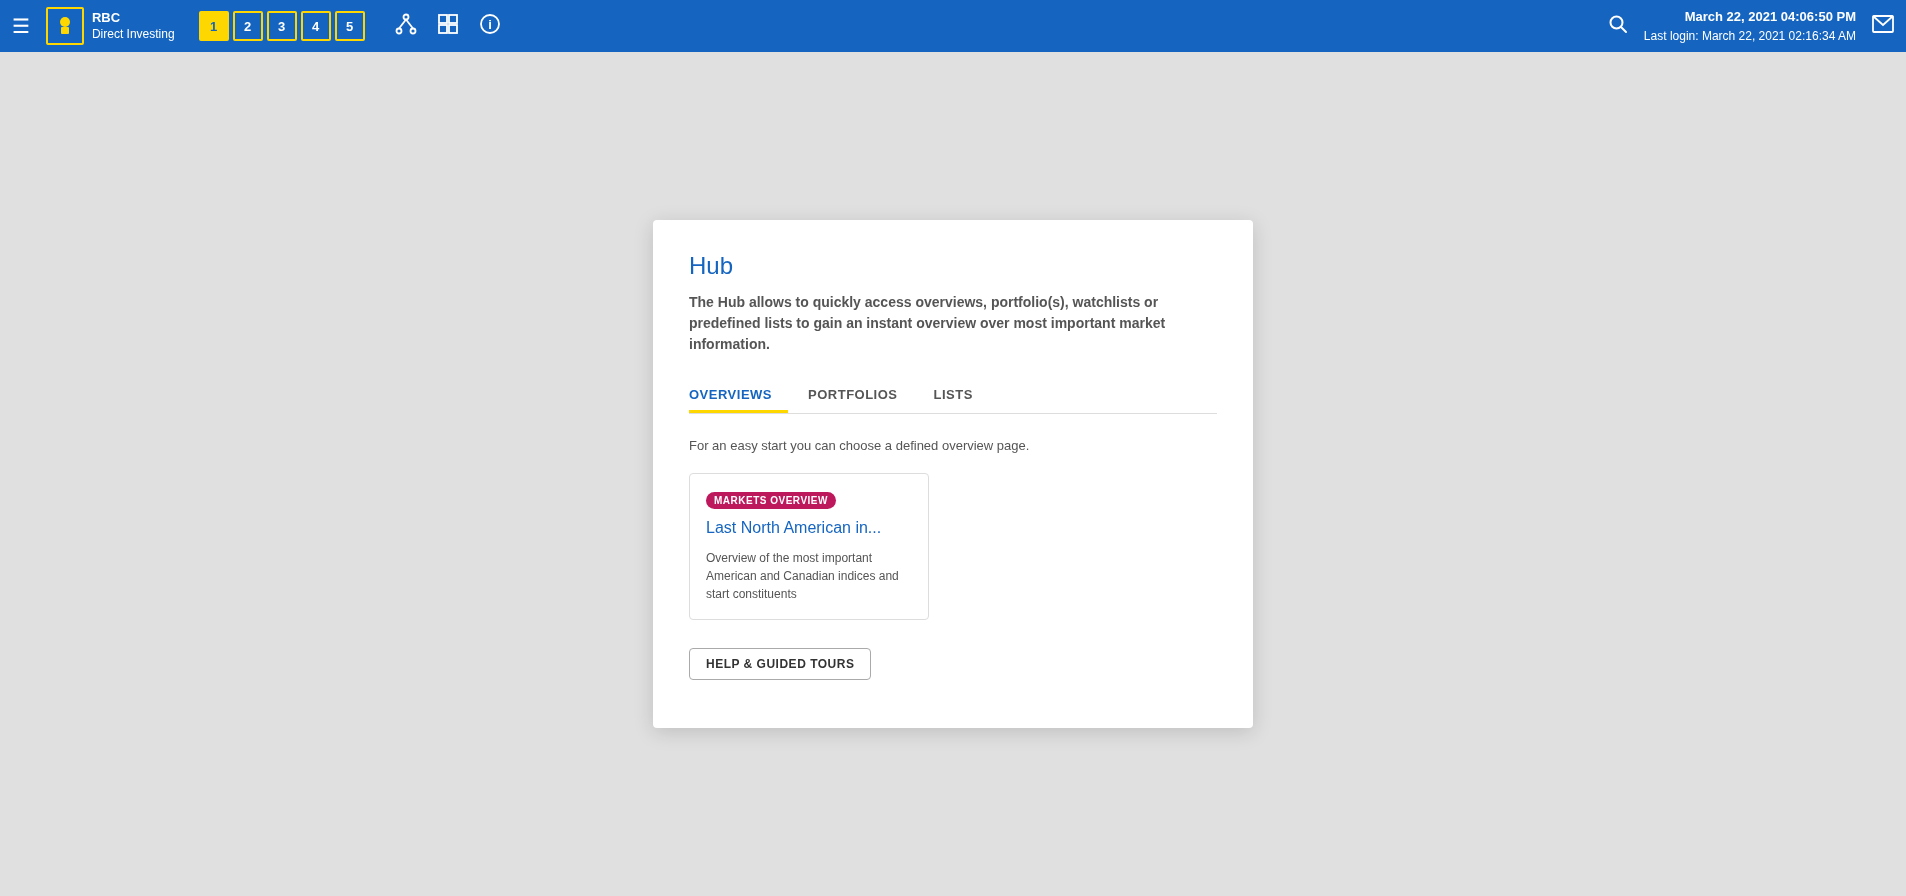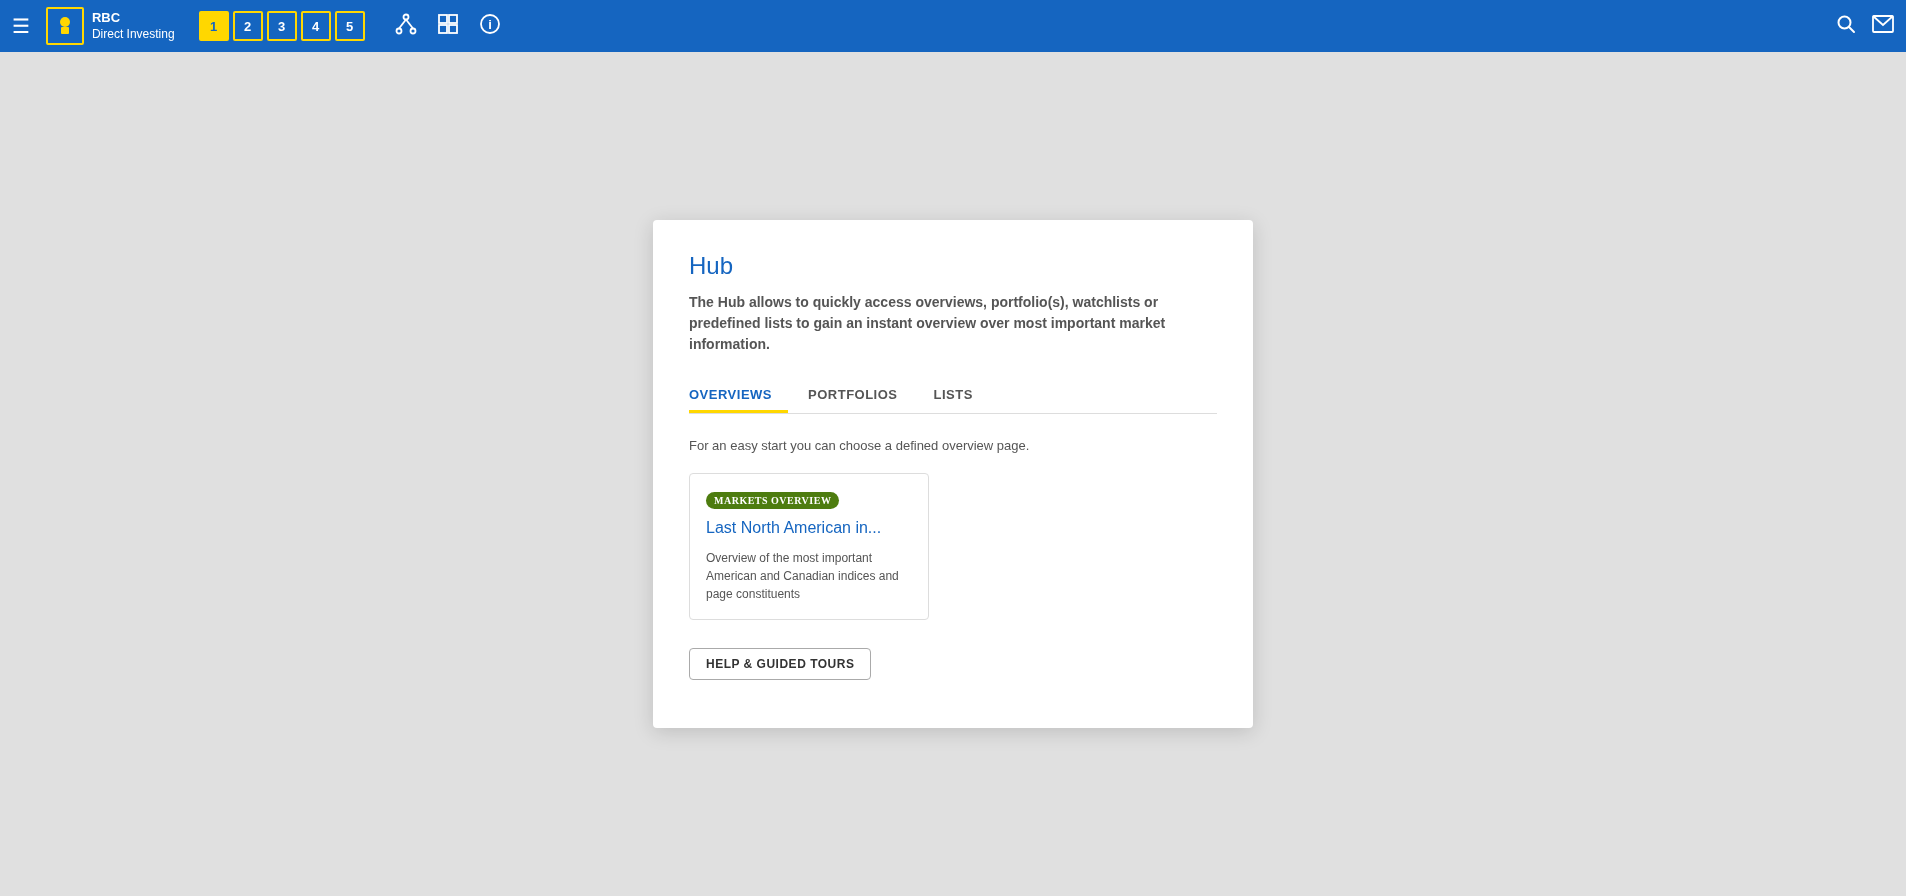--- a/index.html
+++ b/index.html
@@ -208,29 +208,28 @@
       border: 1px solid #ddd;
       border-radius: 4px;
       padding: 16px;
       width: 240px;
       cursor: pointer;
       margin-bottom: 28px;
     }
 
     .card-badge {
       display: inline-block;
-      background: #4d7c0f;
+      background: #be185d;
       color: white;
       font-size: 10px;
       font-weight: bold;
       padding: 3px 8px;
       border-radius: 12px;
       margin-bottom: 10px;
       letter-spacing: 0.5px;
-      font-family: Liberation Serif, serif;
     }
 
     .card-title {
       font-size: 16px;
       color: #1565C0;
       font-weight: normal;
       margin-bottom: 12px;
     }
 
     .card-description {
@@ -308,20 +307,24 @@
     </div>
   </div>
 
   <div class="nav-right">
     <span class="nav-search-icon">
       <svg width="20" height="20" viewBox="0 0 20 20" fill="none">
         <circle cx="8.5" cy="8.5" r="6" stroke="white" stroke-width="2"></circle>
         <line x1="13" y1="13" x2="18" y2="18" stroke="white" stroke-width="2" stroke-linecap="round"></line>
       </svg>
     </span>
+    <div class="nav-datetime">
+      <div class="datetime-main">March 22, 2021 04:06:50 PM</div>
+      <div>Last login: March 22, 2021 02:16:34 AM</div>
+    </div>
     <span class="nav-envelope">
       <svg width="22" height="18" viewBox="0 0 22 18" fill="none">
         <rect x="1" y="1" width="20" height="16" rx="1" stroke="white" stroke-width="1.8"></rect>
         <polyline points="1,1 11,10 21,1" stroke="white" stroke-width="1.8" fill="none"></polyline>
       </svg>
     </span>
   </div>
 </nav>
 
 <div class="main-content">
@@ -337,20 +340,20 @@
       <div class="hub-tab">LISTS</div>
     </div>
 
     
     <p class="tab-content">For an easy start you can choose a defined overview page.</p>
 
     
     <div class="overview-card">
       <div class="card-badge">MARKETS OVERVIEW</div>
       <div class="card-title">Last North American in...</div>
-      <div class="card-description">Overview of the most important American and Canadian indices and page constituents</div>
+      <div class="card-description">Overview of the most important American and Canadian indices and start constituents</div>
     </div>
 
     
     <button class="help-button">HELP &amp; GUIDED TOURS</button>
 
   </div>
 </div>
 
 </body></html>

